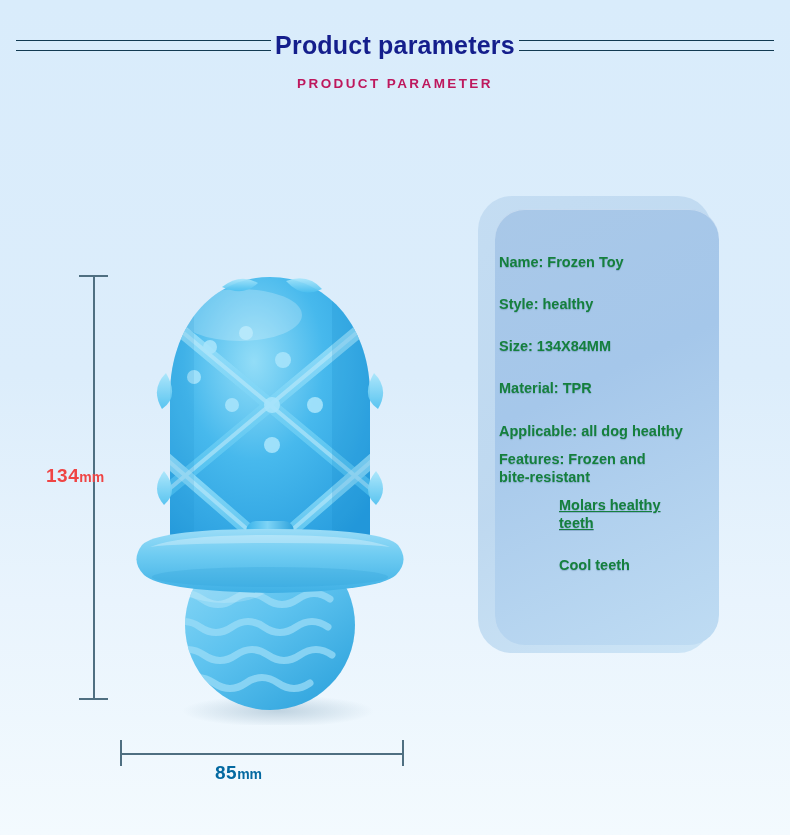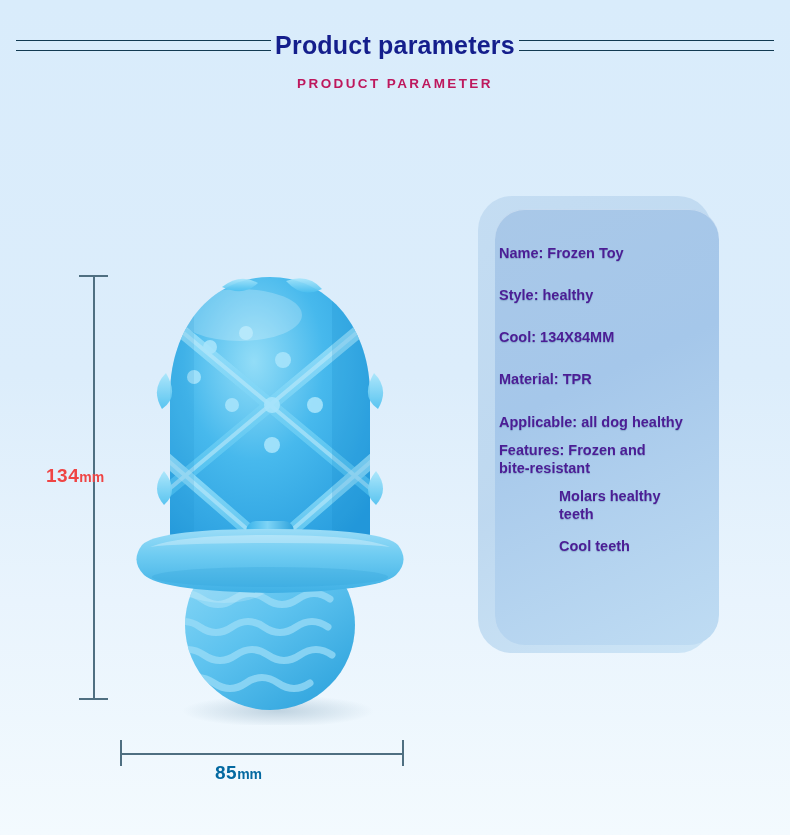--- a/index.html
+++ b/index.html
@@ -161,34 +161,34 @@
     top: 209px;
     width: 224px;
     height: 436px;
     border-radius: 30px;
     background: linear-gradient(155deg, #a9c8e8 0%, #a5c7ea 40%, #bfdcf3 100%);
     box-shadow: inset 0 1px 0 rgba(255,255,255,.35);
   }
   .info-list {
     position: absolute;
     left: 499px;
-    top: 244px;
+    top: 253px;
     width: 220px;
-    color: #4c1d95;
+    color: #15803d;
     font-weight: bold;
   }
   .info-line {
     font-size: 14.5px;
     line-height: 1.25;
     margin-bottom: 24px;
     text-shadow: 0 1px 1px rgba(70,110,150,.35);
     white-space: pre-line;
   }
   .info-line.tight { margin-bottom: 10px; }
-  .info-line.indent { padding-left: 60px; margin-bottom: 14px; }
+  .info-line.indent { padding-left: 60px; margin-bottom: 24px; text-decoration: underline; }
   .info-line.indent-last { padding-left: 60px; margin-bottom: 0; }
 </style>
 </head>
 <body>
 
 <div class="header">
   <div class="title-row">
     <span class="rule-group rule-left">
       <span class="rule r1"></span>
       <span class="rule r2"></span>
@@ -349,21 +349,21 @@
     </svg>
   </div>
 </div>
 
 <div class="info-panel-outer"></div>
 <div class="info-panel-inner"></div>
 
 <div class="info-list">
   <div class="info-line">Name: Frozen Toy</div>
   <div class="info-line">Style: healthy</div>
-  <div class="info-line">Cool: 134X84MM</div>
+  <div class="info-line">Size: 134X84MM</div>
   <div class="info-line">Material: TPR</div>
   <div class="info-line tight">Applicable: all dog healthy</div>
   <div class="info-line tight">Features: Frozen and
 bite-resistant</div>
   <div class="info-line indent">Molars healthy
 teeth</div>
   <div class="info-line indent-last">Cool teeth</div>
 </div>
 
 </body></html>

